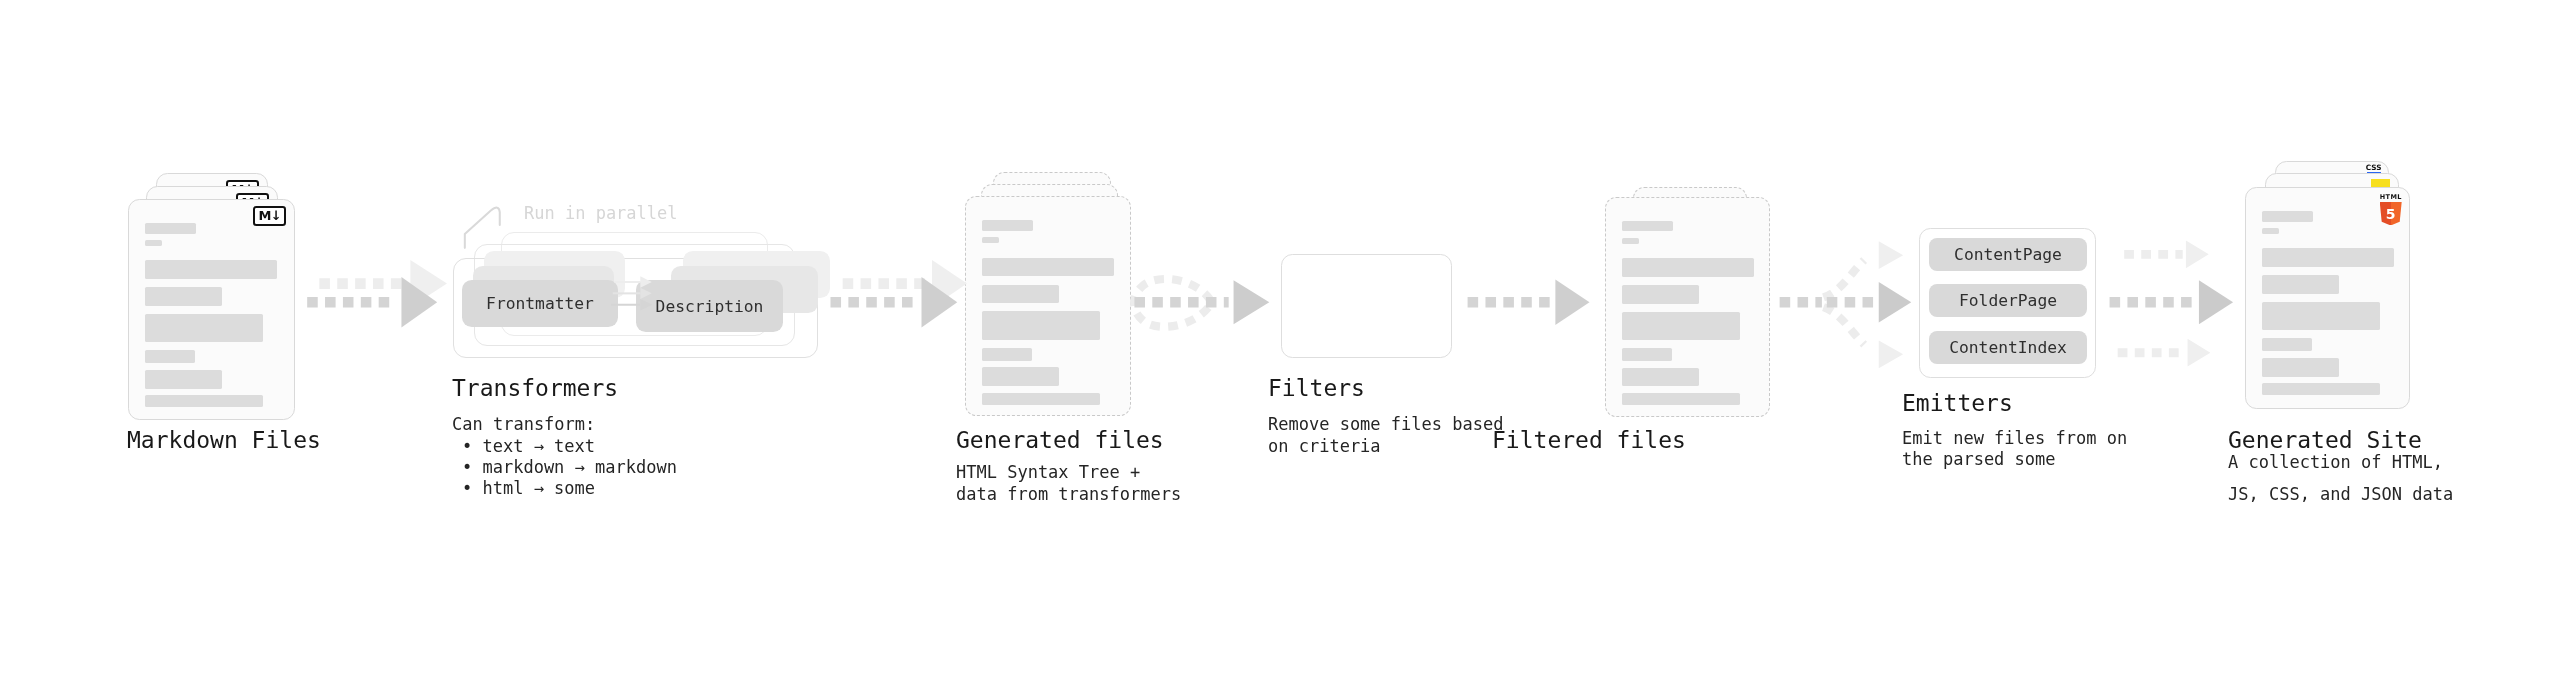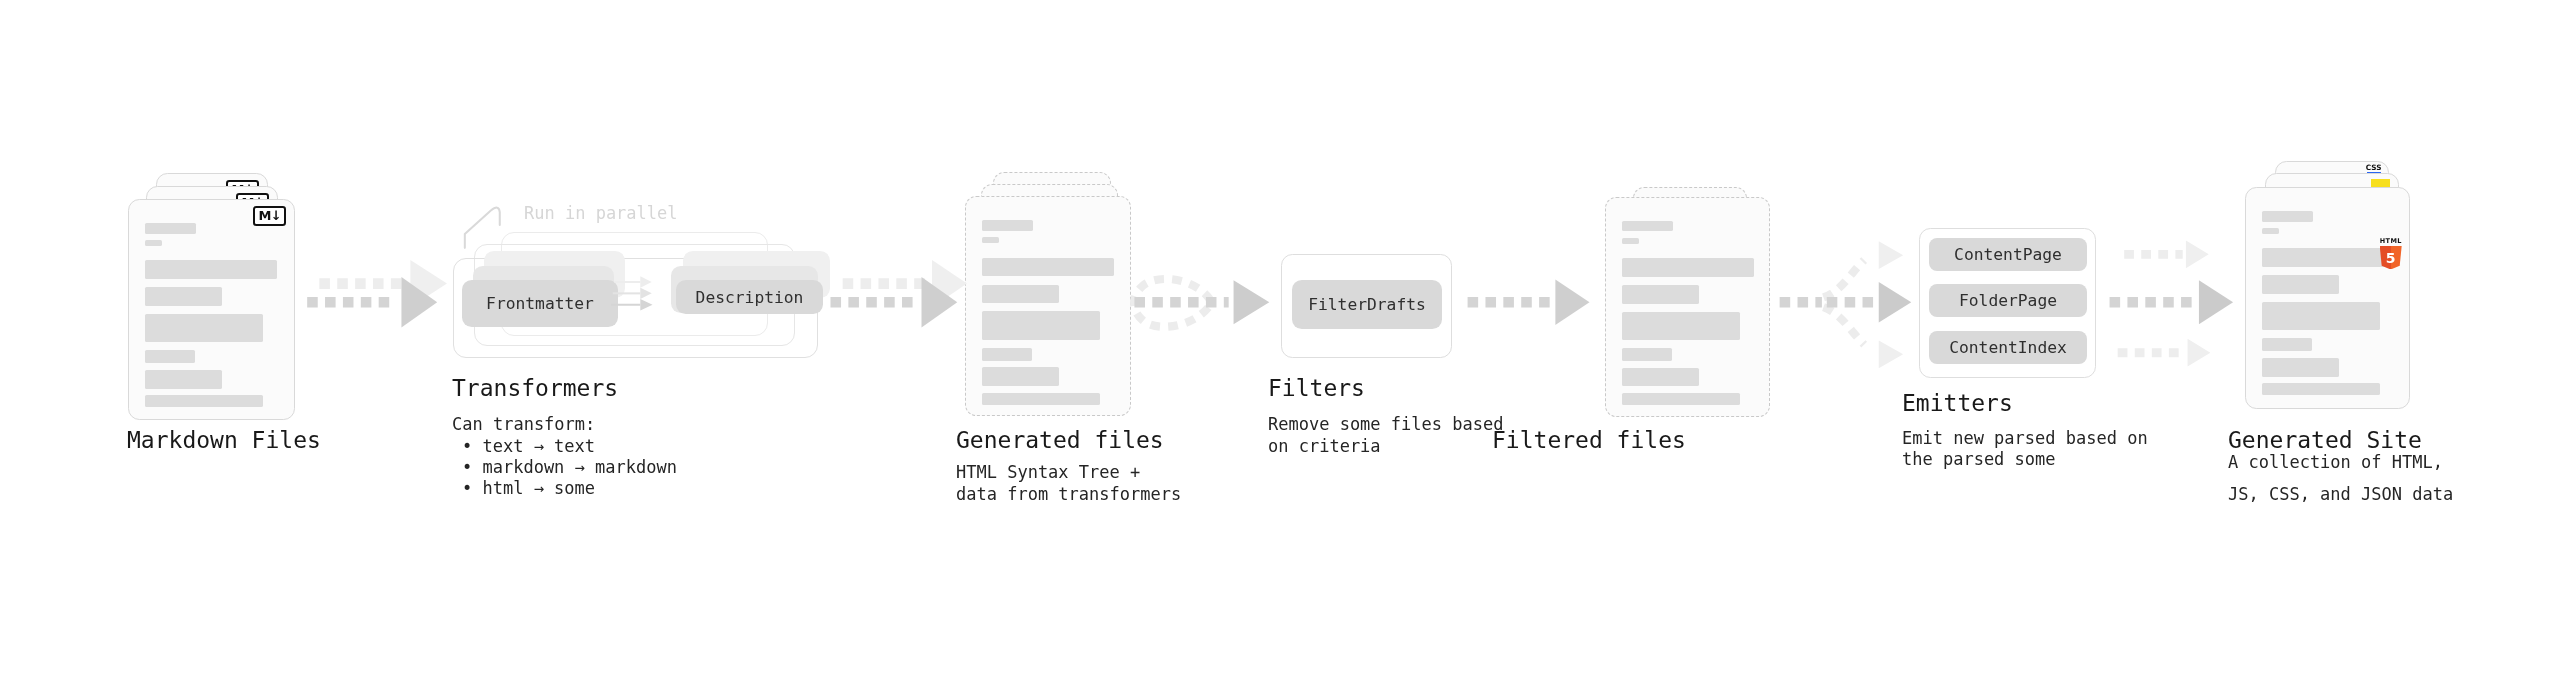--- a/index.html
+++ b/index.html
@@ -29,21 +29,21 @@
   .md-icon{
     position:absolute;top:5.7px;right:8.1px;width:32.5px;height:20.3px;border:2.4px solid #111;border-radius:3.3px;
     background:#fff;display:flex;align-items:center;justify-content:center;
     font-family:"DejaVu Sans",sans-serif;font-weight:bold;font-size:13px;letter-spacing:-0.8px;color:#111;box-sizing:border-box;
   }
   .css-badge{position:absolute;top:2.4px;right:6.5px;text-align:center;line-height:1;}
   .css-badge .word{font-family:"DejaVu Sans",sans-serif;font-weight:bold;font-size:7.3px;color:#111;}
   .css-badge .ubar{width:14px;height:2.4px;margin:0.8px auto 0;}
   .js-badge{position:absolute;top:4.9px;right:7.3px;width:19.5px;height:9px;}
   .html5{position:absolute;top:5.7px;right:7.3px;width:22px;text-align:center;line-height:1;}
-  .html5 .word{font-family:"DejaVu Sans",sans-serif;font-weight:bold;font-size:6.5px;letter-spacing:0.4px;color:#111;margin-top:44px;}
+  .html5 .word{font-family:"DejaVu Sans",sans-serif;font-weight:bold;font-size:6.5px;letter-spacing:0.4px;color:#111;}
   .html5 .shield{
     width:22px;height:23.6px;margin-top:1.6px;clip-path:polygon(0 0,100% 0,91% 85%,50% 100%,9% 85%);
     display:flex;align-items:center;justify-content:center;color:#fff;
     font-family:"DejaVu Sans",sans-serif;font-weight:bold;font-size:14px;
   }
 
   .t-box{position:absolute;border:1.6px solid #e0e0e0;border-radius:13px;box-sizing:border-box;background:transparent;z-index:2;}
   .pill{
     position:absolute;background:#d9d9d9;border-radius:9.8px;display:flex;align-items:center;justify-content:center;
     font-size:16.3px;color:#2f2f2f;z-index:4;
@@ -144,21 +144,21 @@
   <div class="t-box" style="left:501px;top:232px;width:267px;height:104px;border-color:#ebebeb"></div>
   <div class="t-box" style="left:474px;top:244px;width:321px;height:102px;border-color:#e6e6e6"></div>
   <div class="t-box" style="left:453px;top:258px;width:365px;height:100px;border-color:#e0e0e0"></div>
 
   <div class="pill ghost2" style="left:484px;top:251px;width:141px;height:47px"></div>
   <div class="pill ghost1" style="left:473px;top:266px;width:141px;height:47px"></div>
   <div class="pill" style="left:462px;top:280px;width:156px;height:47px">Frontmatter</div>
 
   <div class="pill ghost2" style="left:683px;top:251px;width:147px;height:47px"></div>
   <div class="pill ghost1" style="left:671px;top:266px;width:147px;height:47px"></div>
-  <div class="pill" style="left:676px;top:280px;width:147px;height:34px">Description</div>
+  <div class="pill" style="left:636px;top:280px;width:147px;height:52px">Description</div>
 
   <div class="label" style="left:452px;top:375px">Transformers</div>
   <div class="desc" style="left:452px;top:414px">Can transform:</div>
   <div class="desc" style="left:462px;top:436px">• text → text</div>
   <div class="desc" style="left:462px;top:457px">• markdown → markdown</div>
   <div class="desc" style="left:462px;top:478px">• html → some</div>
 
   <div class="node-stack" style="left:965px;top:172px;width:171px;height:252px">
     <div class="file-card dashed" style="left:28px;top:0;width:118px;height:73px"></div>
     <div class="file-card dashed" style="left:16.3px;top:12.2px;width:137px;height:73px"></div>
@@ -171,21 +171,20 @@
       <div class="bar b6"></div>
       <div class="bar b7"></div>
       <div class="bar b8"></div>
     </div>
   </div>
   <div class="label" style="left:956px;top:427px">Generated files</div>
   <div class="desc" style="left:956px;top:462px">HTML Syntax Tree +</div>
   <div class="desc" style="left:956px;top:484px">data from transformers</div>
 
   <div class="round-box" style="left:1281px;top:254px;width:171px;height:104px"></div>
-  <div class="pill" style="left:1292px;top:280px;width:150px;height:49px">FilterDrafts</div>
   <div class="label" style="left:1268px;top:375px">Filters</div>
   <div class="desc" style="left:1268px;top:414px">Remove some files based</div>
   <div class="desc" style="left:1268px;top:436px">on criteria</div>
 
   <div class="node-stack" style="left:1605px;top:187px;width:171px;height:236px">
     <div class="file-card dashed" style="left:28.4px;top:0;width:114px;height:73px"></div>
     <div class="file-card dashed" style="left:0;top:9.8px;width:165px;height:220px">
       <div class="bar b1"></div>
       <div class="bar b2"></div>
       <div class="bar b3"></div>
@@ -196,21 +195,21 @@
       <div class="bar b8"></div>
     </div>
   </div>
   <div class="label" style="left:1492px;top:427px">Filtered files</div>
 
   <div class="round-box" style="left:1919px;top:228px;width:177px;height:150px"></div>
   <div class="pill" style="left:1929px;top:238px;width:158px;height:32.5px;border-radius:8.1px">ContentPage</div>
   <div class="pill" style="left:1929px;top:284px;width:158px;height:32.5px;border-radius:8.1px">FolderPage</div>
   <div class="pill" style="left:1929px;top:331px;width:158px;height:32.5px;border-radius:8.1px">ContentIndex</div>
   <div class="label" style="left:1902px;top:390px">Emitters</div>
-  <div class="desc" style="left:1902px;top:428px">Emit new parsed based on</div>
+  <div class="desc" style="left:1902px;top:428px">Emit new files from on</div>
   <div class="desc" style="left:1902px;top:449px">the parsed some</div>
 
   <div class="node-stack" style="left:2245px;top:161px;width:171px;height:252px">
     <div class="file-card" style="left:30px;top:0;width:114px;height:73px">
       <div class="css-badge">
         <div class="word">CSS</div>
         <div class="ubar" style="background:#2965f1"></div>
       </div>
     </div>
     <div class="file-card" style="left:19.5px;top:12.2px;width:134px;height:73px">

